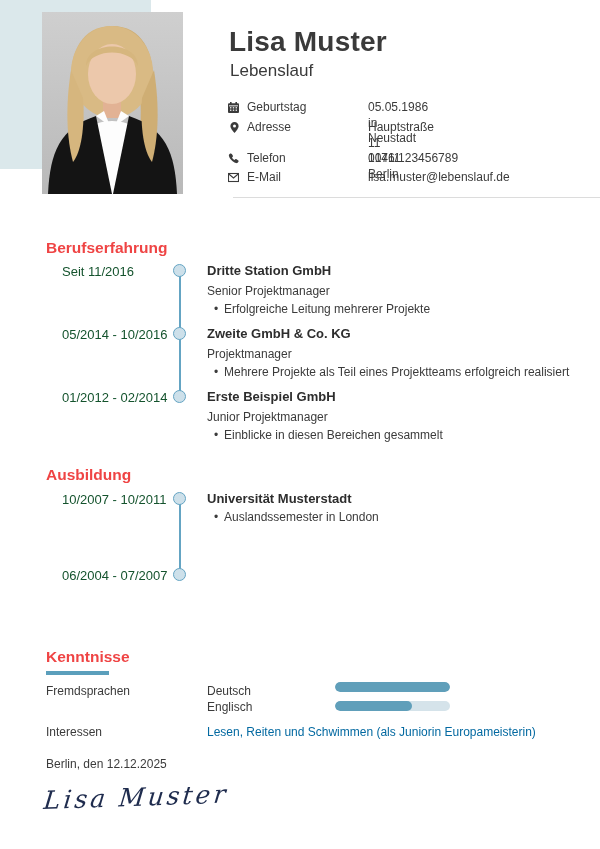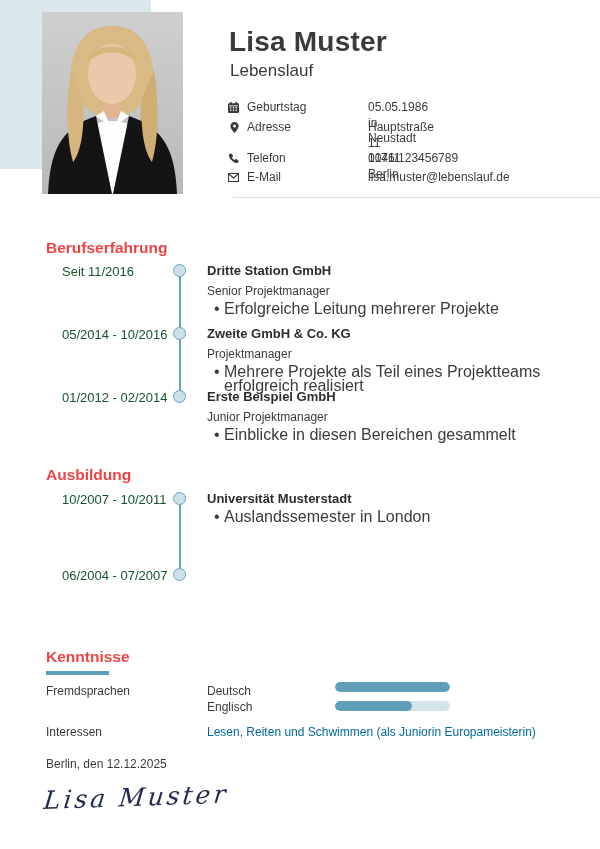--- a/index.html
+++ b/index.html
@@ -22,21 +22,21 @@
   .section-heading { position:absolute; left:46px; font-size:15.5px; font-weight:700; color:#ef4444; line-height:17px; }
   .timeline-line { position:absolute; left:179px; width:2px; background:#64a4c3; }
 
   .entry { position:absolute; left:46px; width:548px; }
   .entry .edate { position:absolute; left:16px; top:1px; font-size:13px; line-height:15px; color:#14532d; white-space:nowrap; }
   .entry .enode { position:absolute; left:127px; top:1px; width:13px; height:13px; border-radius:50%; background:#cde0ea; border:1.8px solid #64a4c3; }
   .entry .econtent { margin-left:161px; }
   .entry .etitle { font-size:13px; font-weight:700; color:#2d2d2d; line-height:16px; }
   .entry .erole { margin-top:5px; font-size:12px; line-height:15px; color:#3b3b3b; }
   .entry ul { margin-top:3px; list-style:none; }
-  .entry ul li { position:relative; padding-left:17px; font-size:16px; line-height:14px; color:#3b3b3b; }
+  .entry ul li { position:relative; padding-left:17px; font-size:12px; line-height:14px; color:#3b3b3b; }
   .entry ul li::before { content:"•"; position:absolute; left:7px; top:0; }
 
   
   .accent-bar { position:absolute; left:46px; top:671px; width:63px; height:4px; background:#5b9fbc; }
   .skill-label { position:absolute; left:46px; font-size:12px; line-height:15px; color:#3b3b3b; }
   .skill-name { position:absolute; left:207px; font-size:12px; line-height:15px; color:#3b3b3b; }
   .skill-value { position:absolute; left:207px; font-size:12px; line-height:15px; color:#0369a1; }
   .bar-track { position:absolute; left:335px; width:115px; height:10px; border-radius:5px; background:#d5e3ea; overflow:hidden; }
   .bar-fill { height:100%; border-radius:5px; background:#609fba; }
 

